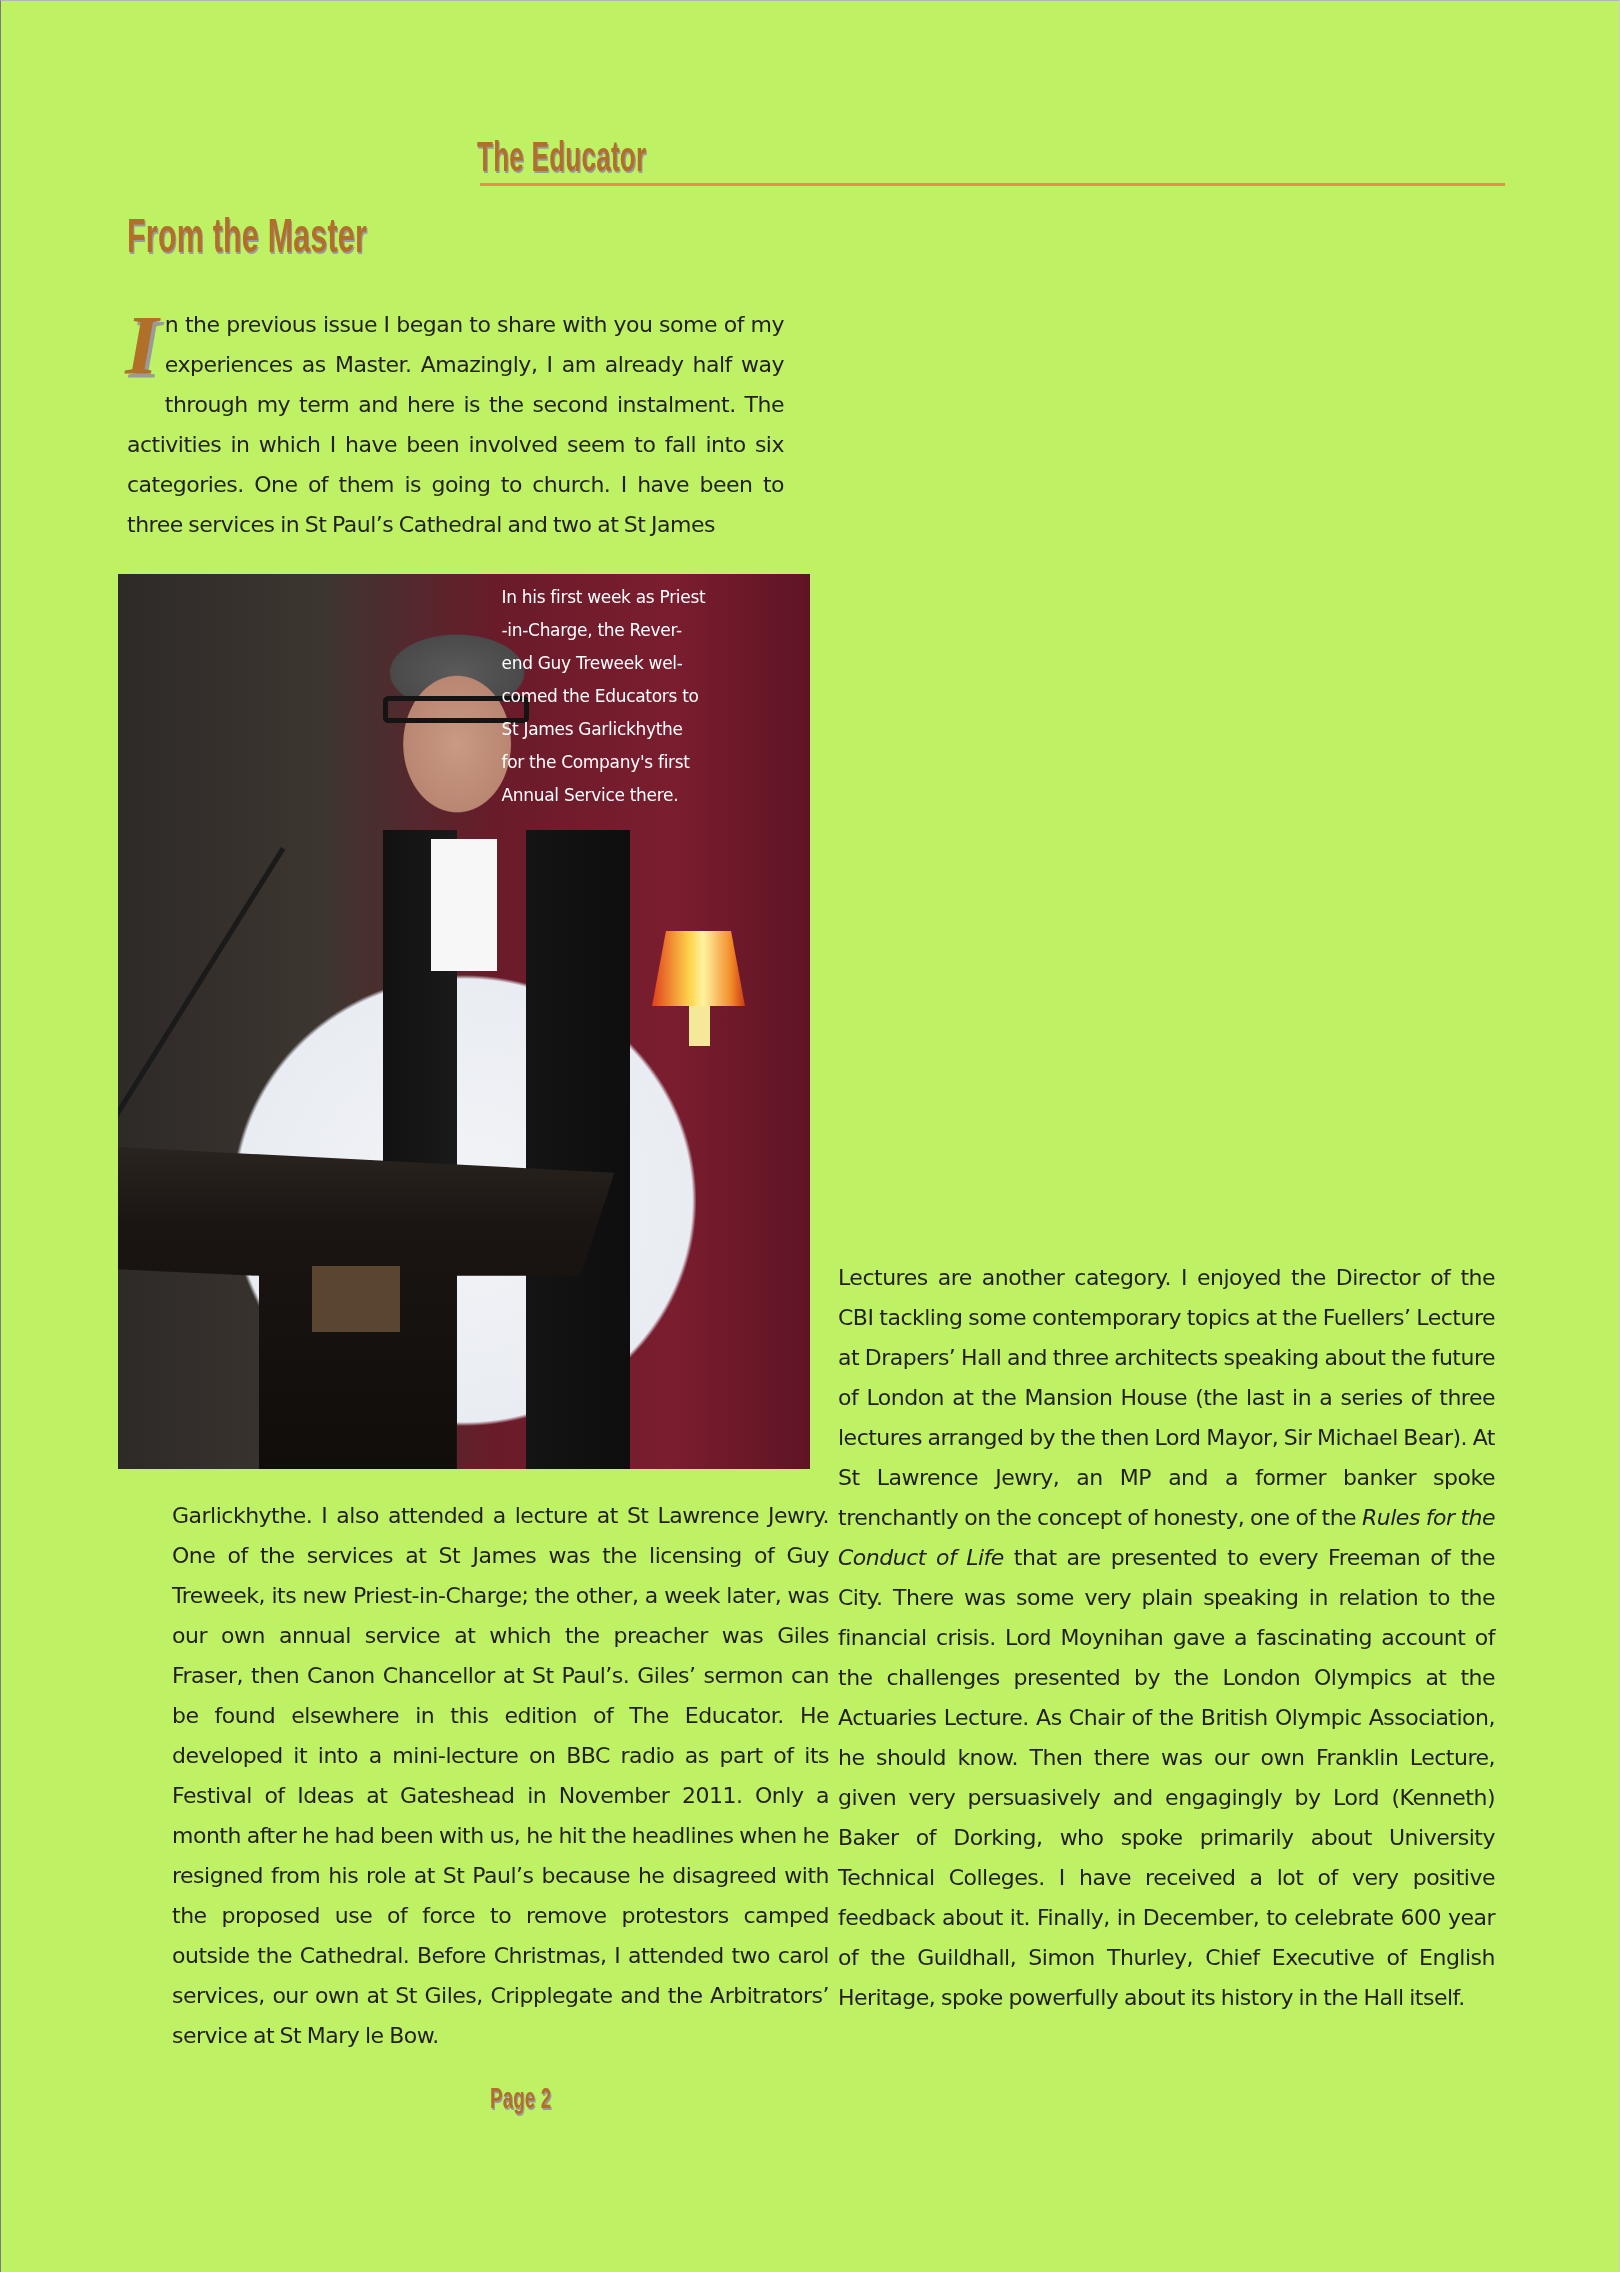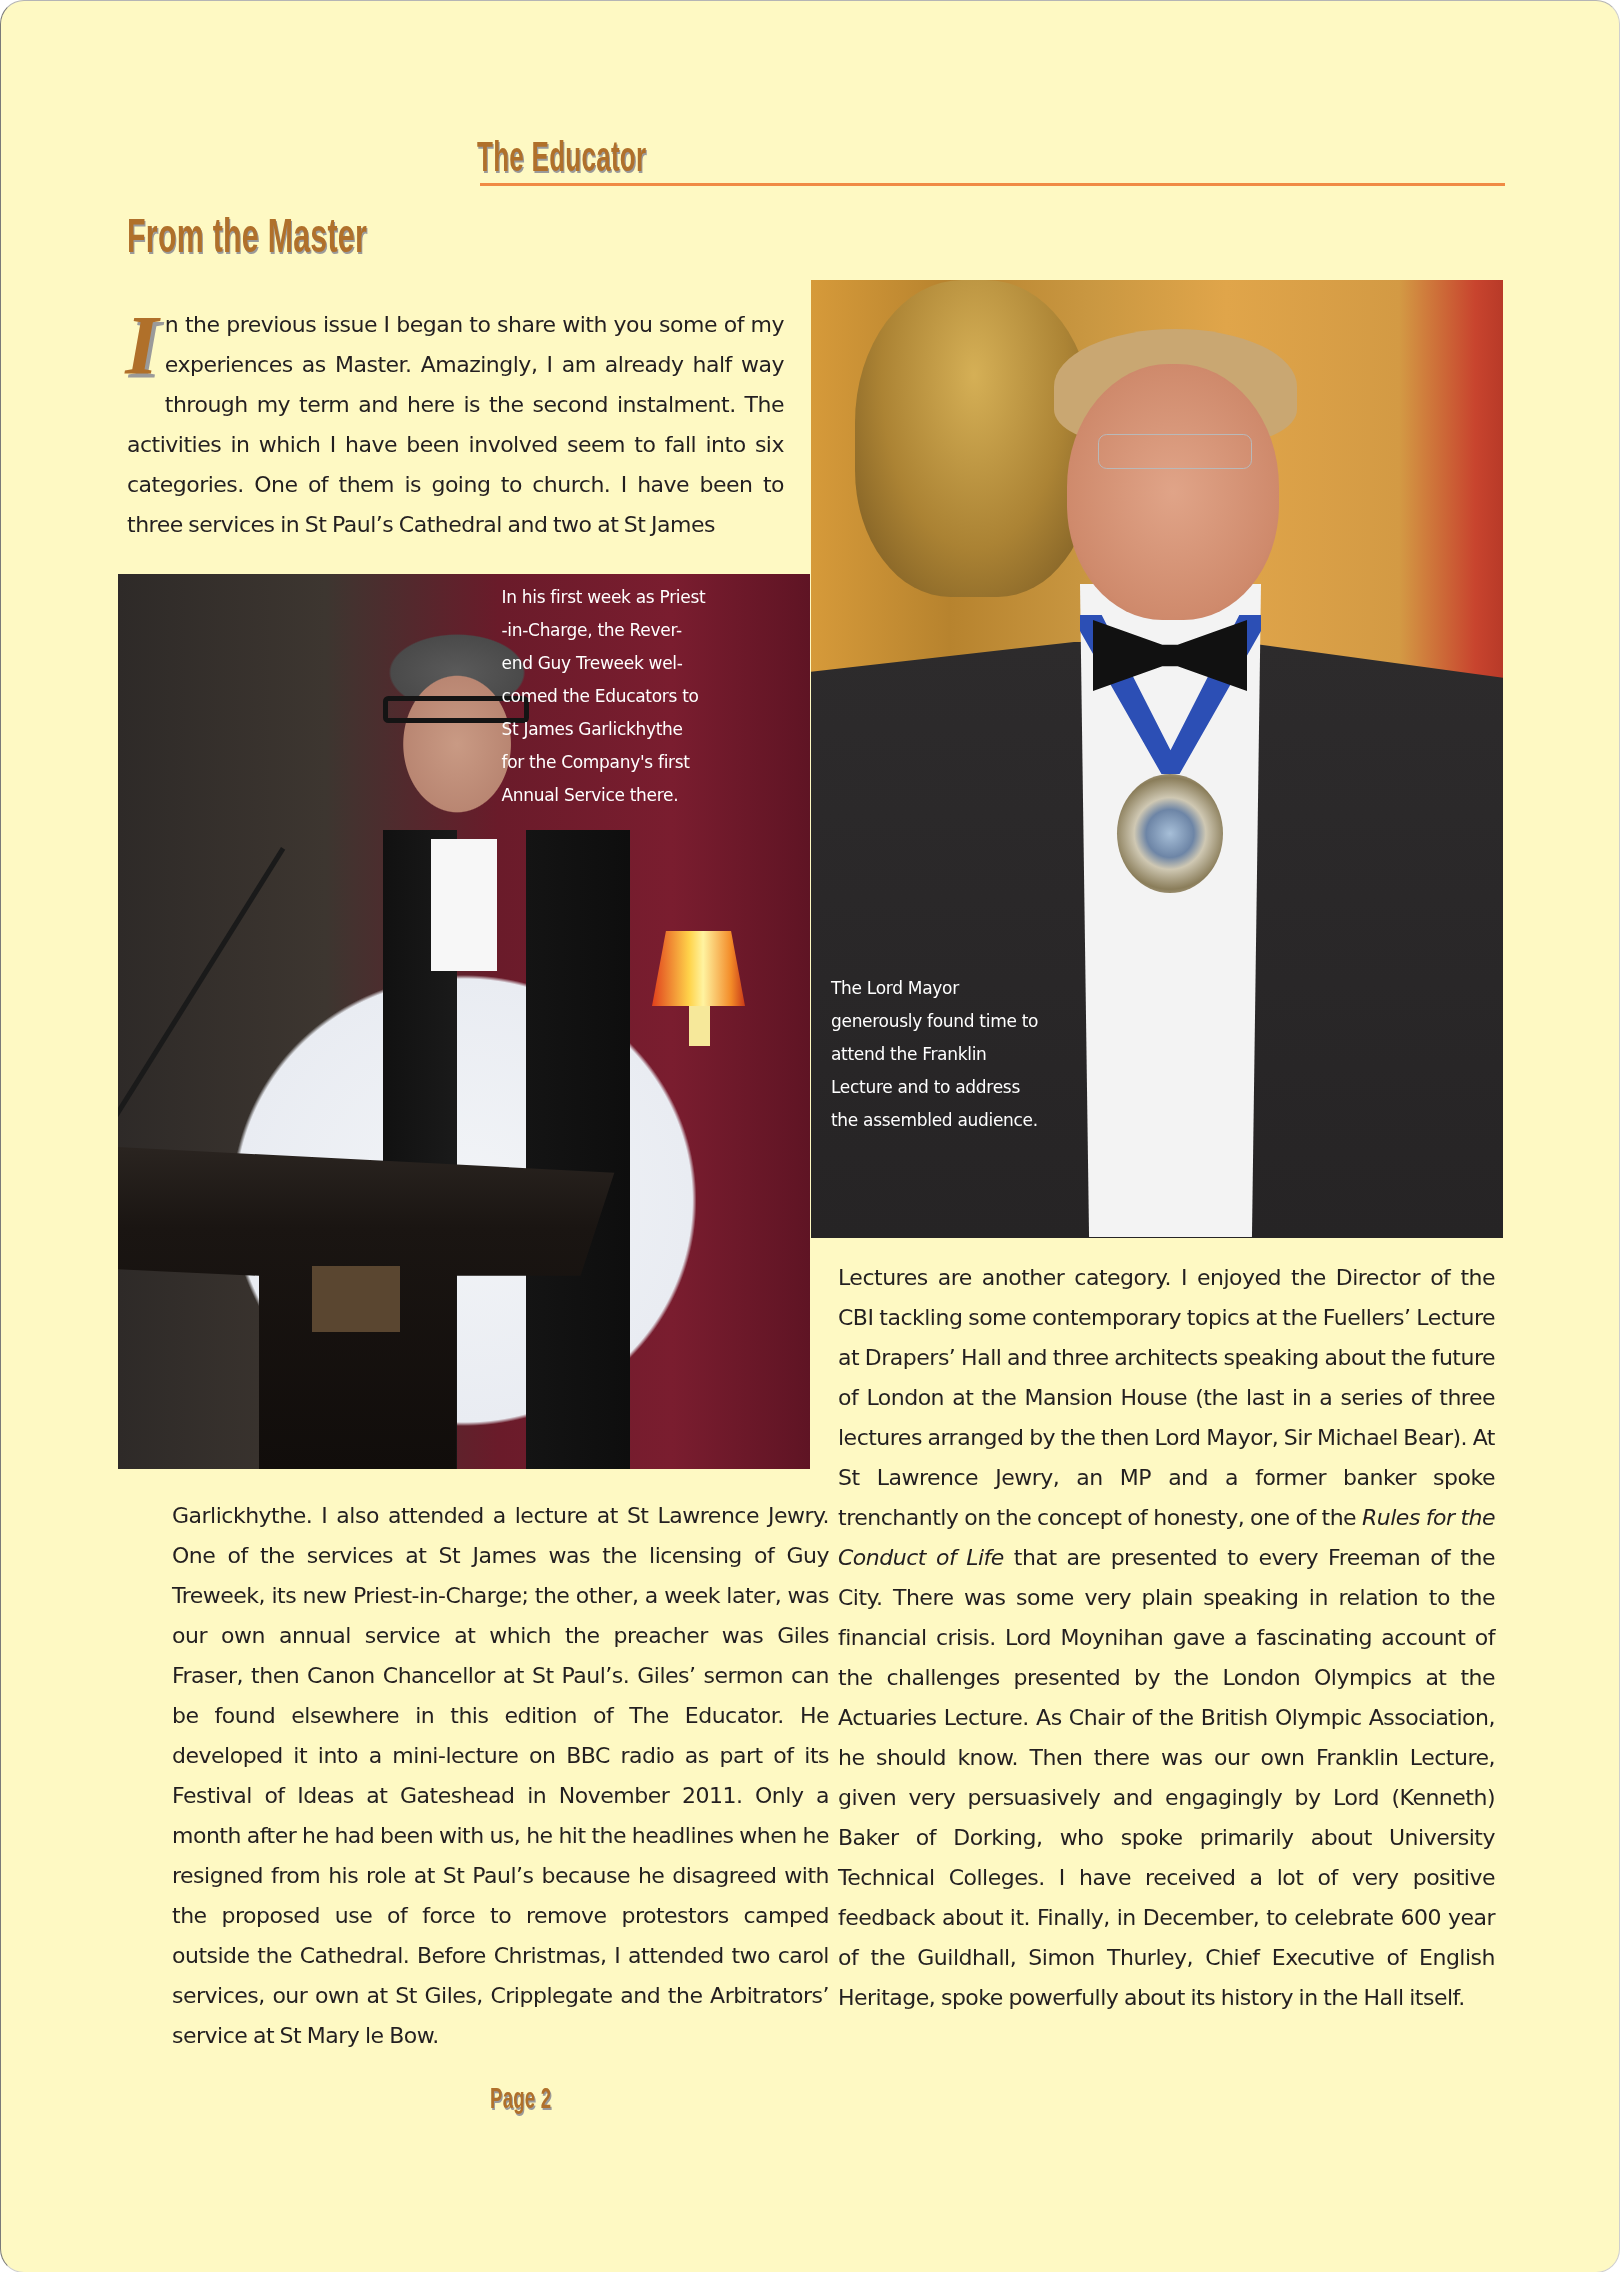--- a/index.html
+++ b/index.html
@@ -1,22 +1,21 @@
 <!DOCTYPE html>
 <html style="font-size:14px"><head>
   <meta charset="utf-8">
   <style>
     html, body { margin: 0; padding: 0; background: #ffffff; }
     body { width: 1620px; height: 2273px; position: relative; overflow: hidden; }
     .page {
       position: absolute; left: 0; top: 0; width: 1618px; height: 2271px;
       border-left: 1.8px solid #7a7a7a; border-top: 0.9px solid #b5b5b5;
       border-right: 0.9px solid #cfcfcf; border-bottom: 0.9px solid #cfcfcf;
-      background: #fef9c3;
-      border-radius: 24px;
+      background: #bef264;
     }
     .heading-font {
       font-family: "Liberation Sans", sans-serif;
       font-weight: bold;
       color: #b0702a;
       text-shadow: 1.8px 1.8px 0 #9a9a9a;
       transform: scaleX(0.62);
       transform-origin: left center;
       white-space: nowrap;
       letter-spacing: 0.4px;
@@ -191,36 +190,20 @@
     <div class="plaque"></div>
     <div class="caption caption-left">In his first week as Priest
 -in-Charge, the Rever-
 end Guy Treweek wel-
 comed the Educators to
 St James Garlickhythe
 for the Company's first
 Annual Service there.</div>
   </div>
 
-  <div class="photo photo-right">
-    <div class="carving"></div>
-    <div class="suit"></div>
-    <div class="shirt"></div>
-    <div class="ribbon"></div>
-    <div class="bowtie"></div>
-    <div class="hair"></div>
-    <div class="face"></div>
-    <div class="glasses"></div>
-    <div class="medal"></div>
-    <div class="caption caption-right">The Lord Mayor
-generously found time to
-attend the Franklin
-Lecture and to address
-the assembled audience.</div>
-  </div>
 
   <div class="col-left-bottom">
     <p class="body-text">Garlickhythe. I also attended a lecture at St Lawrence Jewry. One of the services at St James was the licensing of Guy Treweek, its new Priest-in-Charge; the other, a week later, was our own annual service at which the preacher was Giles Fraser, then Canon Chancellor at St Paul’s. Giles’ sermon can be found elsewhere in this edition of The Educator. He developed it into a mini-lecture on BBC radio as part of its Festival of Ideas at Gateshead in November 2011. Only a month after he had been with us, he hit the headlines when he resigned from his role at St Paul’s because he disagreed with the proposed use of force to remove protestors camped outside the Cathedral. Before Christmas, I attended two carol services, our own at St Giles, Cripplegate and the Arbitrators’ service at St Mary le Bow.</p>
   </div>
 
   <div class="col-right">
     <p class="body-text"><span>Lectures are another category. I enjoyed the Director of the CBI tackling some contemporary topics at the Fuellers’ Lecture at Drapers’ Hall and three architects speaking about the future of London at the Mansion House (the last in a series of three lectures arranged by the then Lord Mayor, Sir Michael Bear). At St Lawrence Jewry, an MP and a former banker spoke trenchantly on the concept of honesty, one of the </span><em>Rules for the Conduct of Life</em><span> that are presented to every Freeman of the City. There was some very plain speaking in relation to the financial crisis. Lord Moynihan gave a fascinating account of the challenges presented by the London Olympics at the Actuaries Lecture. As Chair of the British Olympic Association, he should know. Then there was our own Franklin Lecture, given very persuasively and engagingly by Lord (Kenneth) Baker of Dorking, who spoke primarily about University Technical Colleges. I have received a lot of very positive feedback about it. Finally, in December, to celebrate 600 year of the Guildhall, Simon Thurley, Chief Executive of English Heritage, spoke powerfully about its history in the Hall itself.</span></p>
   </div>
 
   <div class="page-number heading-font">Page  2</div>

